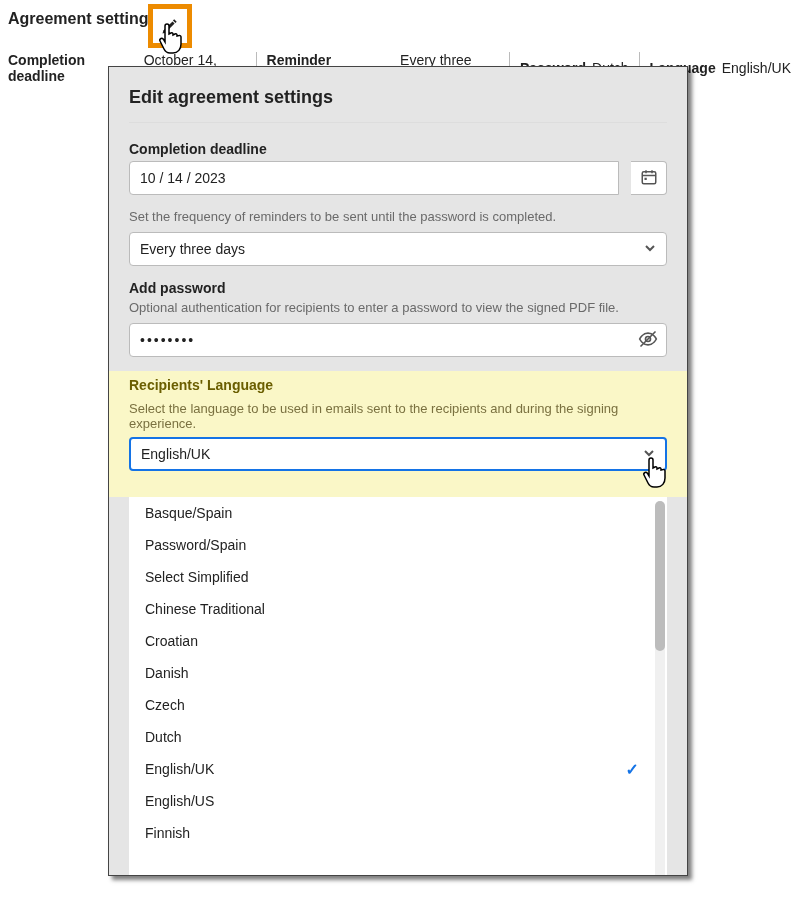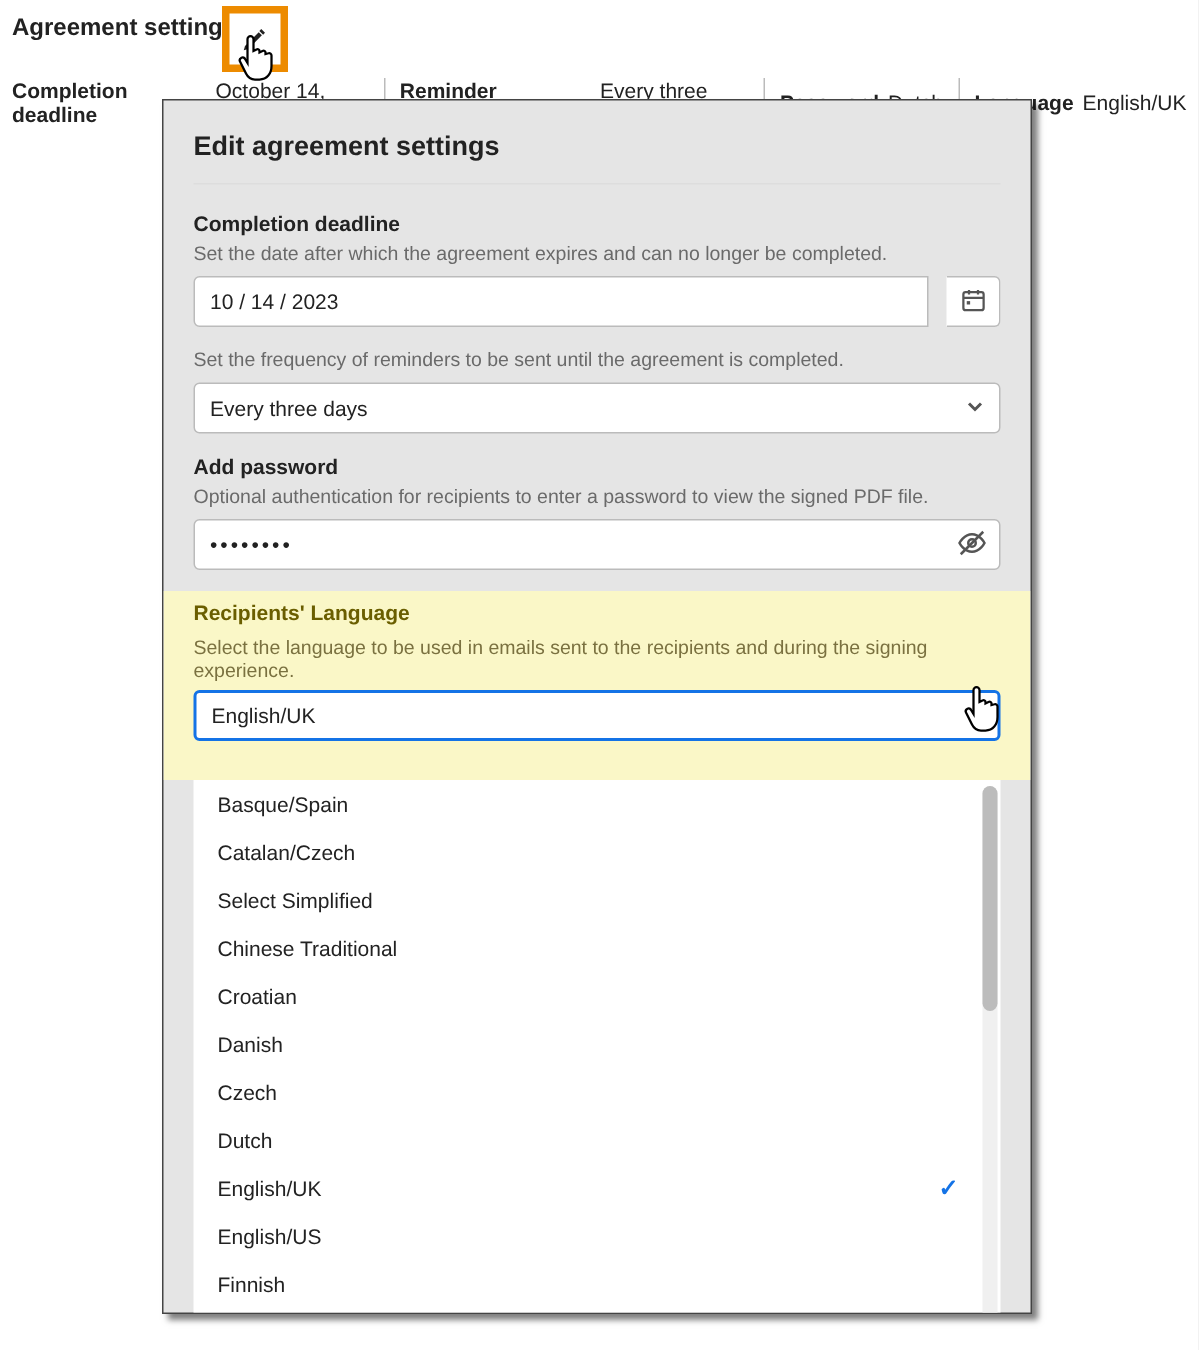--- a/index.html
+++ b/index.html
@@ -287,39 +287,38 @@
   </div>
 </div>
 
 <div class="modal">
   <div class="modal-inner">
     <div class="modal-title">Edit agreement settings</div>
     <div class="modal-divider"></div>
 
     <div class="form-section">
       <div class="section-label">Completion deadline</div>
-      <div class="section-desc">Set the date after which the agreement expires and can no longer be completed.</div>
       <div class="input-row">
         <input class="text-input date-field" type="text" value="10 / 14 / 2023" style="">
         <button class="icon-btn">
           <span>
             <svg width="18" height="18" viewBox="0 0 24 24" fill="none" stroke="#555" stroke-width="2">
               <rect x="3" y="5" width="18" height="16" rx="2"></rect>
               <line x1="3" y1="10" x2="21" y2="10"></line>
               <line x1="8" y1="3" x2="8" y2="7"></line>
               <line x1="16" y1="3" x2="16" y2="7"></line>
               <rect x="6" y="13" width="3" height="3" fill="#555" stroke="none"></rect>
             </svg>
           </span>
         </button>
       </div>
     </div>
 
     <div class="form-section">
-      <div class="section-desc">Set the frequency of reminders to be sent until the agreement is completed.</div>
+      <div class="section-desc">Set the frequency of reminders to be sent until the password is completed.</div>
       <div class="select-input">
         <span>Every three days</span>
         <span class="chev">
           <svg width="12" height="12" viewBox="0 0 12 12">
               <path d="M2 4l4 4 4-4" stroke="#555" stroke-width="2" fill="none"></path>
             </svg>
         </span>
       </div>
     </div>
 
@@ -350,21 +349,21 @@
               <path d="M2 4l4 4 4-4" stroke="#555" stroke-width="2" fill="none"></path>
             </svg>
         </span>
       </div>
     </div>
 
     <div class="dropdown-list">
       <div class="dropdown-scroll" id="dd-scroll">
 
         <div class="dd-option">Basque/Spain</div>
-          <div class="dd-option">Catalan/Czech</div>
+          <div class="dd-option">Password/Spain</div>
           <div class="dd-option">Select Simplified</div>
           <div class="dd-option">Chinese Traditional</div>
           <div class="dd-option">Croatian</div>
           <div class="dd-option">Danish</div>
           <div class="dd-option">Czech</div>
           <div class="dd-option">Dutch</div>
           <div class="dd-option">English/UK<span class="dd-check">✓</span></div>
           <div class="dd-option">English/US</div>
           <div class="dd-option">Finnish</div>
           <div class="scrollbar-track">

